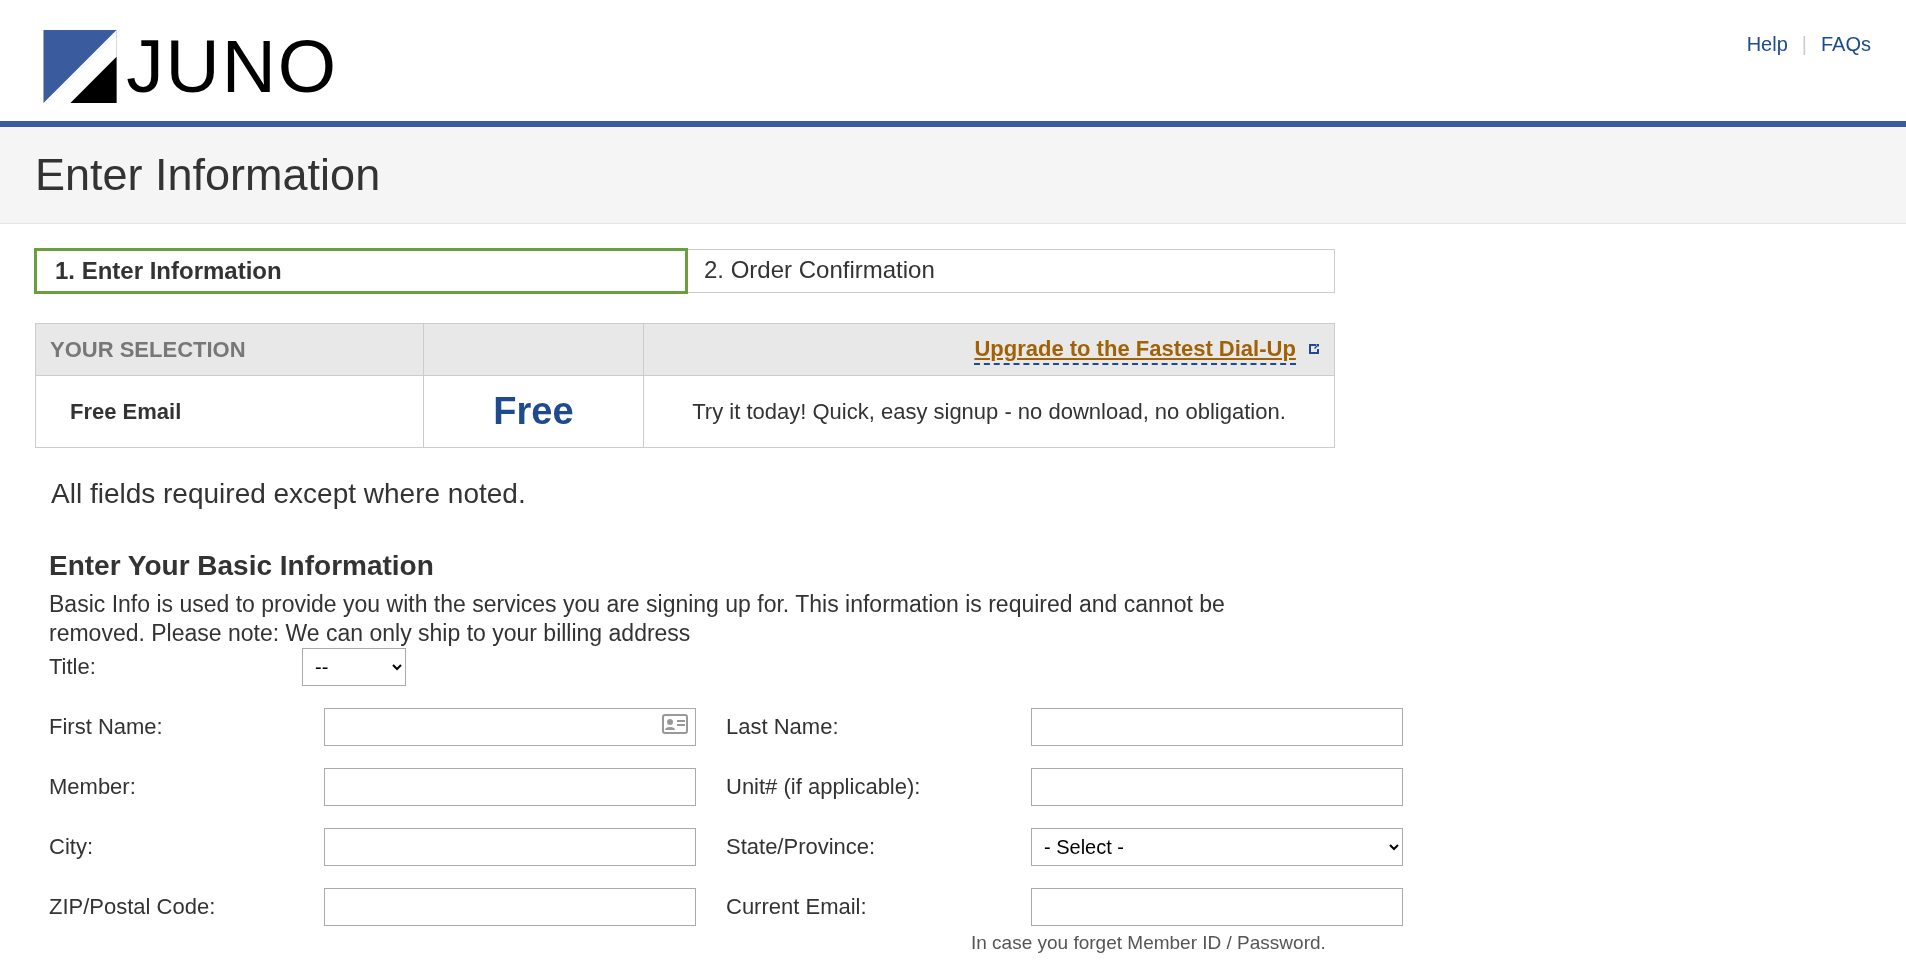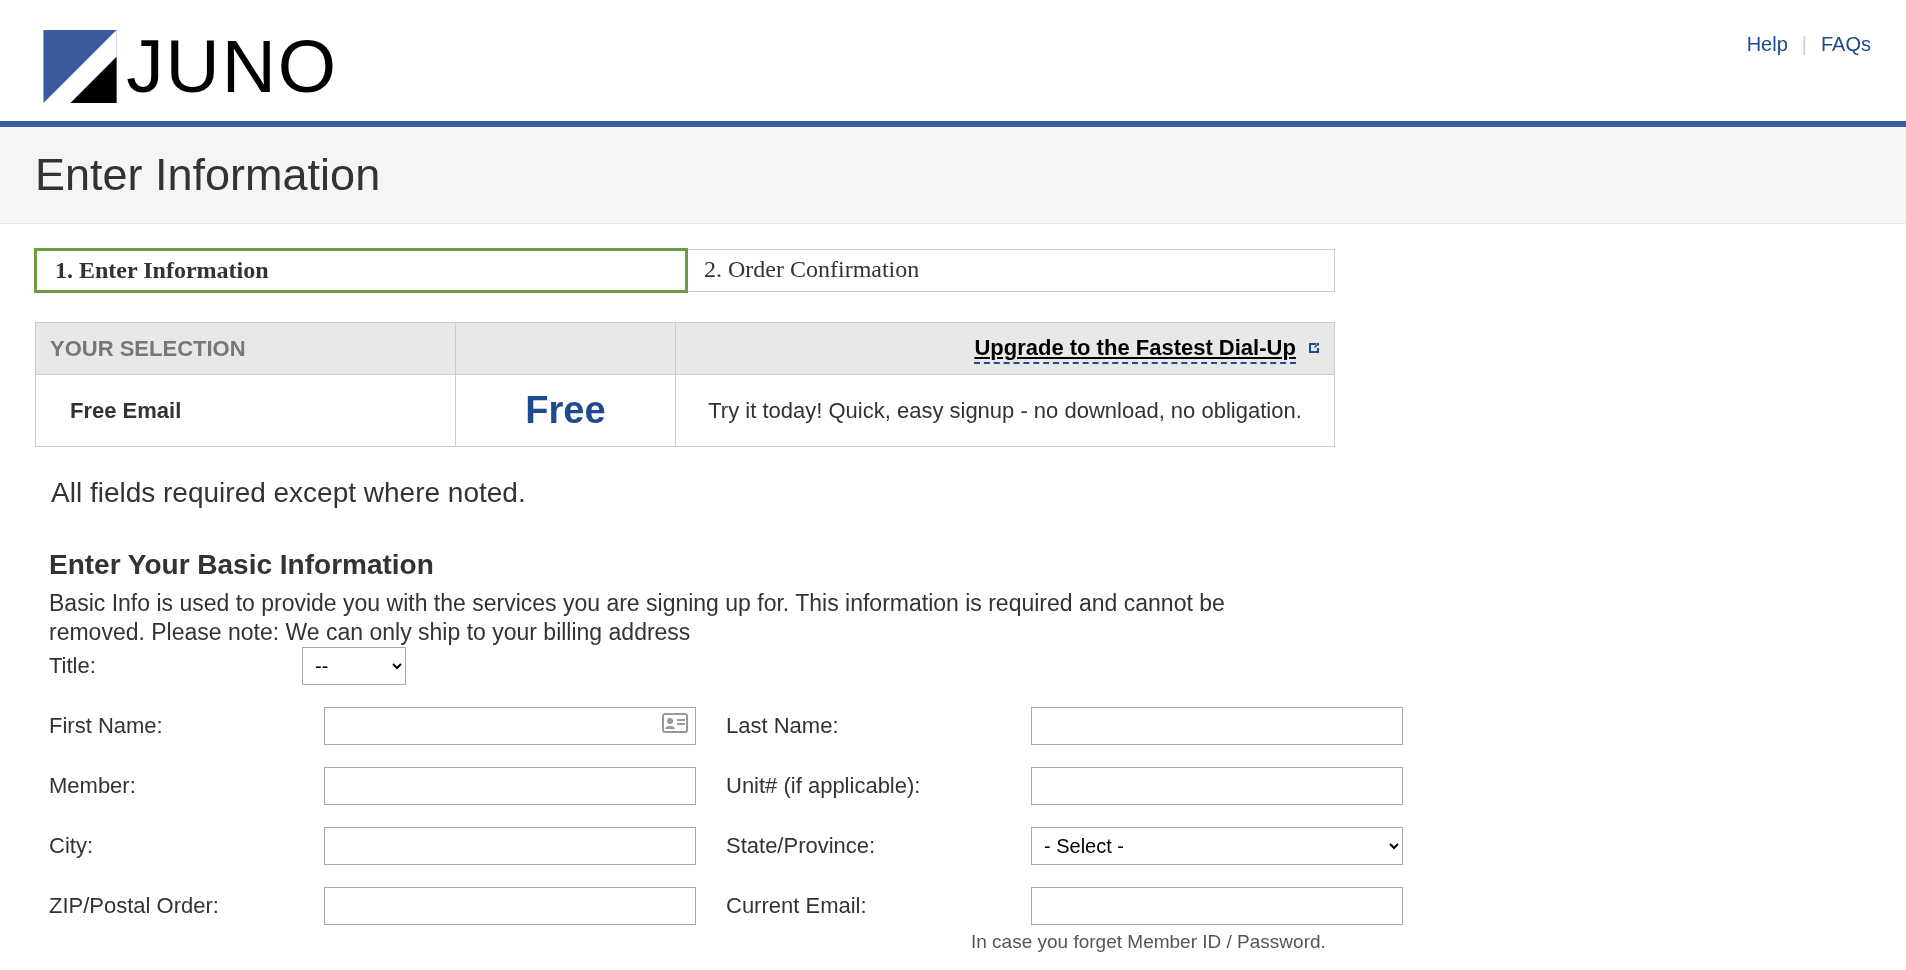--- a/index.html
+++ b/index.html
@@ -53,21 +53,20 @@
 }
 .content {
   padding: 25px 35px;
   max-width: 1340px;
 }
 .steps {
   display: flex;
   border: 1px solid #ccc;
   margin-bottom: 30px;
   width: 1300px;
-  font-family: Liberation Serif, serif;
 }
 .step {
   flex: 1;
   padding: 6px 18px;
   font-size: 24px;
   color: #333;
   border-right: 1px solid #ccc;
 }
 .step:last-child {
   border-right: none;
@@ -109,21 +108,21 @@
   color: #1e4a8f;
   font-weight: bold;
   font-size: 38px;
   text-align: center;
 }
 .selection-table td.desc {
   text-align: center;
   font-size: 22px;
 }
 .upgrade-link {
-  color: #000000;
+  color: #a16207;
   font-weight: bold;
   font-size: 22px;
   text-decoration: underline;
   border-bottom: 2px dashed #1e4a8f;
   padding-bottom: 2px;
 }
 .popup-icon {
   display: inline-block;
   margin-left: 4px;
   vertical-align: middle;
@@ -227,21 +226,21 @@
 <div class="content">
 
   <div class="steps">
     <div class="step active">1. Enter Information</div>
     <div class="step">2. Order Confirmation</div>
   </div>
 
   <table class="selection-table">
     <tbody>
         <tr>
-      <th style="width:420px">YOUR SELECTION</th>
+      <th style="width:388px">YOUR SELECTION</th>
       <th style="width:220px"></th>
       <th class="upgrade-cell">
         <a href="#" class="upgrade-link">Upgrade to the Fastest Dial-Up</a>
         <span class="popup-icon">
           <svg width="16" height="16" viewBox="0 0 16 16">
                 <path d="M3 3h7v2H5v6h6V8h2v5H3V3zm7 0h3v3l-1-1-3 3-1-1 3-3-1-1z" fill="#1e4a8f"></path>
               </svg>
         </span>
       </th>
     </tr>
@@ -288,21 +287,21 @@
     <label>Unit# (if applicable):</label>
     <input type="text" style="">
 
     <label>City:</label>
     <input type="text" style="">
     <label>State/Province:</label>
     <select>
       <option>- Select -</option>
     </select>
 
-    <label>ZIP/Postal Order:</label>
+    <label>ZIP/Postal Code:</label>
     <input type="text" style="">
     <label>Current Email:</label>
     <input type="text" style="">
 
     <div class="hint">In case you forget Member ID / Password.</div>
 
   </div>
 
 </div>
 

